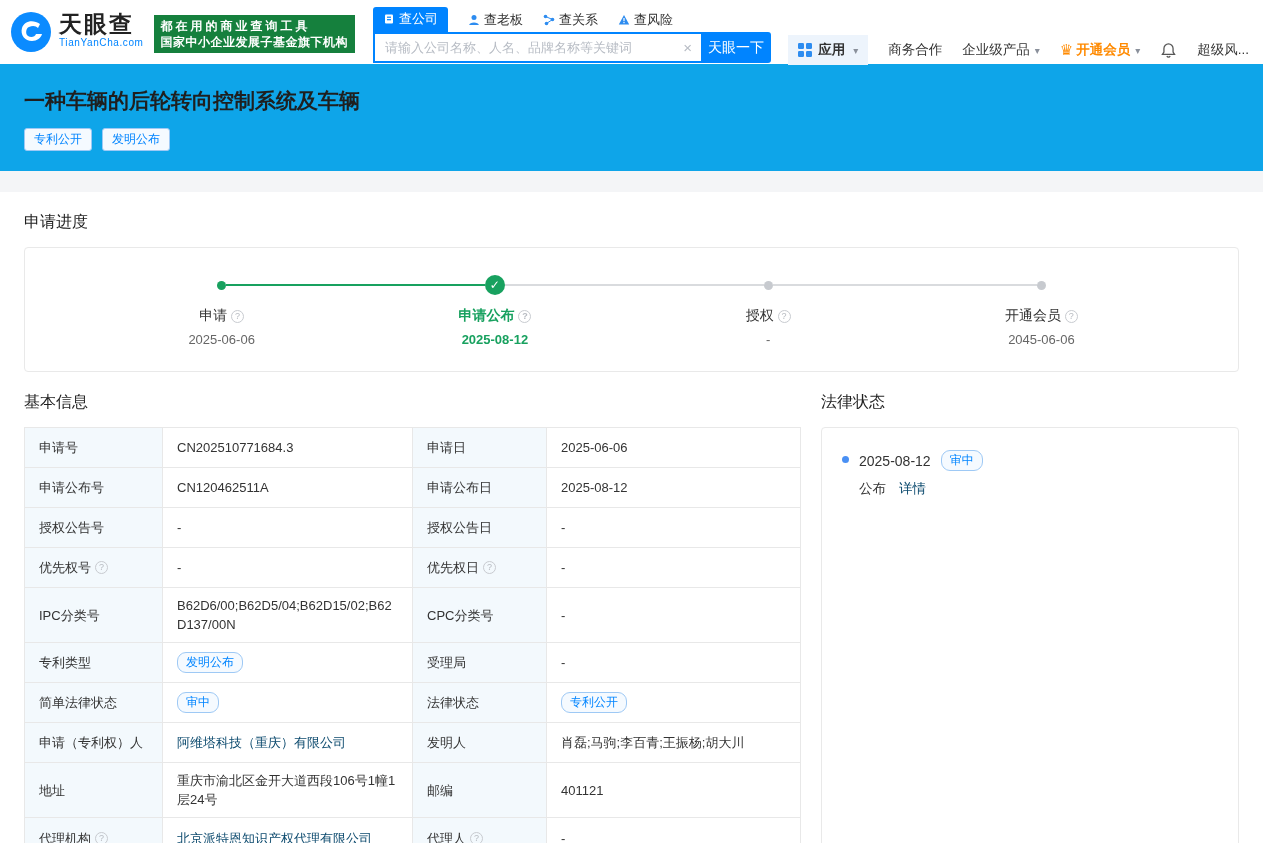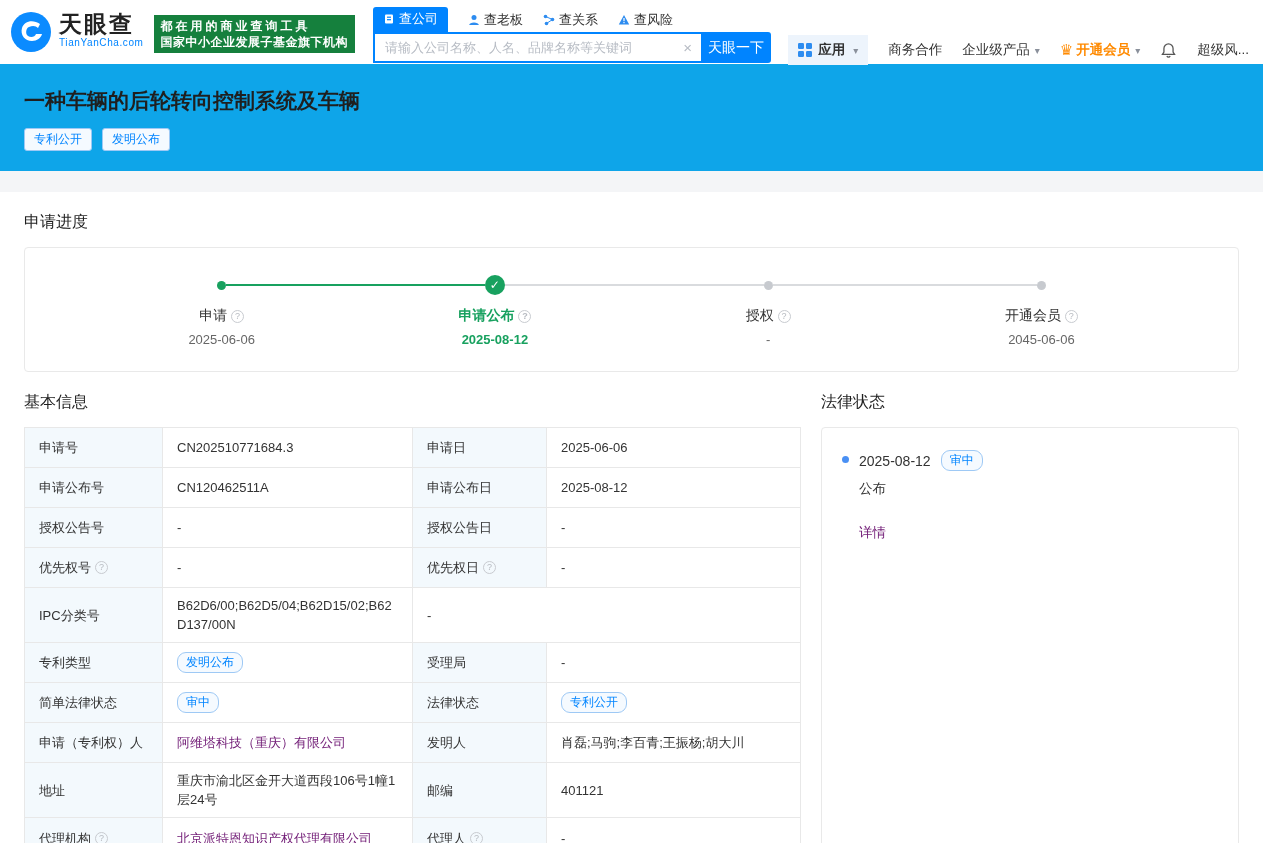--- a/index.html
+++ b/index.html
@@ -63,27 +63,27 @@
   .col-right { flex:1; display:flex; flex-direction:column; }
   
   .info-table { border:1px solid #e8e8e8; }
   .t-row { display:grid; grid-template-columns:138px 250px 134px 255px; border-bottom:1px solid #e8e8e8; min-height:40px; }
   .t-row:last-child { border-bottom:none; }
   .t-cell { display:flex; align-items:center; padding:8px 14px; font-size:13px; color:#333; border-right:1px solid #e8e8e8; line-height:19px; }
   .t-cell:last-child { border-right:none; }
   .t-label { background:#f3f9fd; gap:4px; }
   .t-val { word-break:break-all; }
   .badge { display:inline-block; font-size:12px; color:#0084ff; border:1px solid #9ec9f5; background:#f5faff; padding:2px 8px; border-radius:9px; line-height:15px; }
-  .link { color:#701a75; text-decoration:none; cursor:pointer; word-break:break-all; }
+  .link { color:#0c4a6e; text-decoration:none; cursor:pointer; word-break:break-all; }
   
   .legal-card { border:1px solid #e9e9e9; border-radius:4px; flex:1; padding:22px 20px; }
   .legal-item { position:relative; padding-left:17px; }
   .bullet { position:absolute; left:0; top:6px; width:7px; height:7px; border-radius:50%; background:#4a90f4; }
   .legal-row1 { display:flex; align-items:center; gap:10px; font-size:14px; color:#333; }
-  .legal-row2 { margin-top:9px; font-size:13.5px; color:#333; display:flex; gap:26px;flex-direction:column; }
+  .legal-row2 { margin-top:9px; font-size:13.5px; color:#333; display:flex; gap:13px; }
 </style>
 </head>
 <body>
 
 <header class="topbar">
   <div class="logo-wrap">
     <svg class="logo-icon" viewBox="0 0 42 42">
       <circle cx="21" cy="21" r="20" fill="#0b8bff"></circle>
       <path d="M30 13c-7-5-16-3-18 4-2 7 3 13 10 13 5 0 9-3 10-7h-6c-1 3-5 4-8 2-3-2-2-8 1-9 4-2 7-1 9 1z" fill="#fff"></path>
     </svg>
@@ -292,20 +292,23 @@
             <span class="q">?</span>
           </div>
           <div class="t-cell t-val">-</div>
         </div>
 
         <div class="t-row">
           <div class="t-cell t-label">
               <span>IPC分类号</span>
             </div>
           <div class="t-cell t-val">B62D6/00;B62D5/04;B62D15/02;B62D137/00N</div>
+          <div class="t-cell t-label">
+              <span>CPC分类号</span>
+            </div>
           <div class="t-cell t-val">-</div>
         </div>
 
         <div class="t-row">
           <div class="t-cell t-label">
               <span>专利类型</span>
             </div>
           <div class="t-cell">
             <span class="badge">发明公布</span>
           </div>

